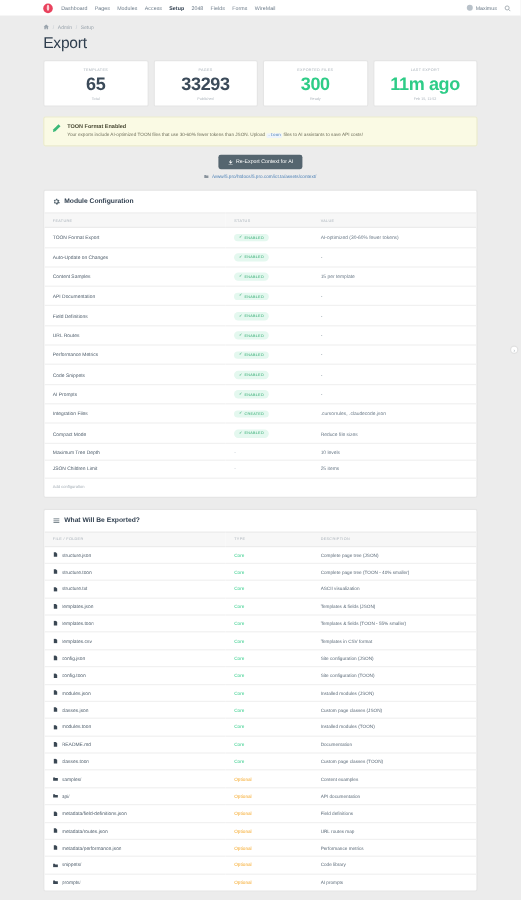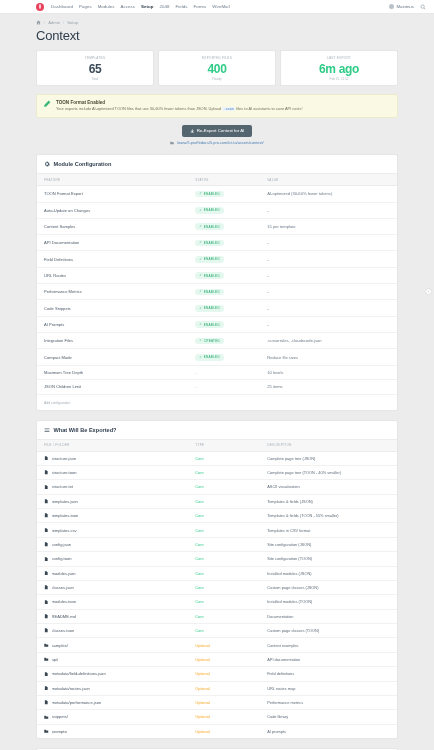--- a/index.html
+++ b/index.html
@@ -72,21 +72,21 @@
     border-radius: 2px;
     padding: 5px 2px 4px;
     text-align: center;
     min-width: 0;
   }
   .stat-label {
     font-size: 3.1px; letter-spacing: .25px; text-transform: uppercase;
     color: #a7b0b8; white-space: nowrap; overflow: hidden;
   }
   .stat-value {
-    font-size: 12px; font-weight: bold; letter-spacing: -.3px;
+    font-size: 15px; font-weight: bold; letter-spacing: -.3px;
     margin: 1.5px 0 1px; white-space: nowrap;
   }
   .stat-value.dark { color: #3b4a59; }
   .stat-value.green { color: #2ecc87; }
   .stat-sub { font-size: 3.1px; color: #b0b8bf; white-space: nowrap; }
 
   
   .alert {
     margin-top: 8px;
     background: #fafae4;
@@ -219,36 +219,41 @@
   <div class="breadcrumb">
     <svg class="home-ico" viewBox="0 0 16 16" fill="currentColor">
       <path d="M8 1.5L1 7h2v7h4V10h2v4h4V7h2z"></path>
     </svg>
     <span class="sep">/</span>
     <a>Admin</a>
     <span class="sep">/</span>
     <a>Setup</a>
   </div>
 
-  <h1 class="page-title">Context</h1>
+  <h1 class="page-title">Export</h1>
 
   <div class="stats">
     <div class="stat-card">
       <div class="stat-label">TEMPLATES</div>
       <div class="stat-value dark">65</div>
       <div class="stat-sub">Total</div>
     </div>
     <div class="stat-card">
+      <div class="stat-label">PAGES</div>
+      <div class="stat-value dark">33293</div>
+      <div class="stat-sub">Published</div>
+    </div>
+    <div class="stat-card">
       <div class="stat-label">EXPORTED FILES</div>
-      <div class="stat-value green">400</div>
+      <div class="stat-value green">300</div>
       <div class="stat-sub">Ready</div>
     </div>
     <div class="stat-card">
       <div class="stat-label">LAST EXPORT</div>
-      <div class="stat-value green">6m ago</div>
+      <div class="stat-value green">11m ago</div>
       <div class="stat-sub">Feb 15, 11:52</div>
     </div>
   </div>
 
   <div class="alert">
     <svg class="alert-ico" viewBox="0 0 16 16" fill="currentColor">
       <path d="M11.5 1.2l3.3 3.3-8.4 8.4-4.2.9.9-4.2z"></path>
     </svg>
     <div style="min-width:0">
       <div class="alert-title">TOON Format Enabled</div>

